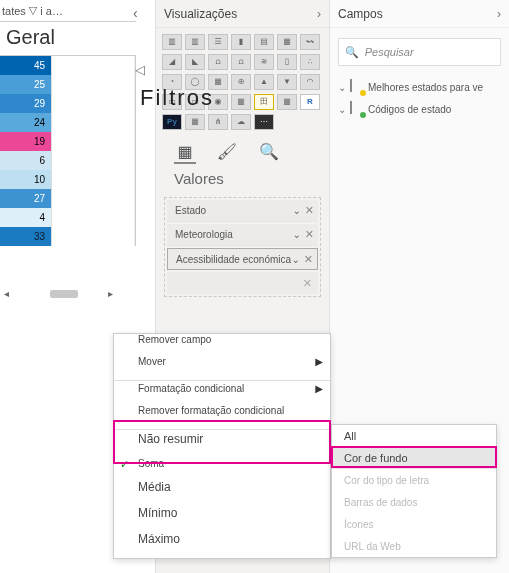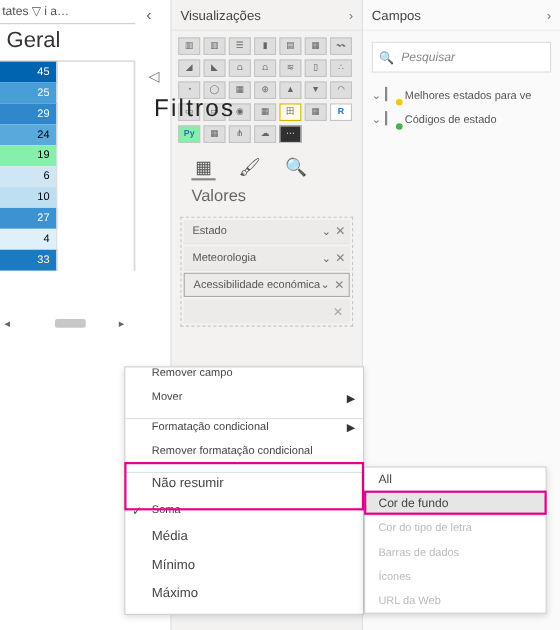--- a/index.html
+++ b/index.html
@@ -1,49 +1,49 @@
 <!DOCTYPE html>
 <html><head>
 <meta charset="utf-8">
 <style>
   * { box-sizing: border-box; margin: 0; padding: 0; font-family: "Segoe UI", Arial, sans-serif; }
   body { width: 509px; height: 573px; background: #fff; position: relative; overflow: hidden; font-size: 11px; color: #333; }
 
   
-  .leftcol { position: absolute; left: 0; top: 0; width: 123px; }
+  .leftcol { position: absolute; left: 0; top: 0; width: 136px; }
   .lefthead { height: 22px; display: flex; align-items: center; padding-left: 2px; border-bottom: 1px solid #ccc; color: #555; font-size: 11px; }
   .lefthead .icn { margin-left: 3px; color: #555; }
   .geral { font-size: 20px; color: #333; padding: 4px 6px 6px; border-bottom: 1px solid #ccc; }
   .grid { border-right: 1px solid #ccc; }
   .grid-row { height: 19px; display: flex; }
   .cell-a { width: 52px; border-right: 1px solid #ddd; text-align: right; padding-right: 6px; line-height: 19px; font-size: 10px; color: #111; }
   .cell-b { flex: 1; border-right: 1px solid #eee; }
   .c45 { background: #0064b0; color: #fff; }
   .c25 { background: #4a9ed8; color: #fff; }
   .c29 { background: #2f88cc; color: #fff; }
   .c24 { background: #5aa9dd; color: #000; }
-  .c19 { background: #86efac; color: #000; }
+  .c19 { background: #ec4899; color: #000; }
   .c6  { background: #cfe6f5; color: #000; }
   .c10 { background: #bddff1; color: #000; }
   .c27 { background: #3d92d2; color: #fff; }
   .c4  { background: #def0fa; color: #000; }
-  .c33 { background: #1a7bc2; color: #fef9c3; }
+  .c33 { background: #1a7bc2; color: #0f172a; }
   .scroll-thumb { position: absolute; left: 50px; top: 290px; width: 28px; height: 8px; background: #c8c8c8; border-radius: 2px; }
   .scroll-arrow { position: absolute; top: 288px; font-size: 10px; color: #666; }
 
   
   .vizpane { position: absolute; left: 155px; top: 0; width: 175px; height: 573px; background: #f3f2f1; border-left: 1px solid #e1e1e1; border-right: 1px solid #e1e1e1; }
   .vizhead { height: 28px; display: flex; align-items: center; padding: 0 8px; font-size: 12px; color: #444; border-bottom: 1px solid #e5e5e5; justify-content: space-between; }
   .collapse-btn { position: absolute; left: 133px; top: 5px; width: 16px; height: 16px; color: #666; font-size: 14px; }
   .bird { position: absolute; left: 135px; top: 62px; color: #777; font-size: 13px; }
   .viz-icons { padding: 6px 6px 2px 6px; display: grid; grid-template-columns: repeat(7, 20px); gap: 4px 3px; }
   .viz-icons div { width: 20px; height: 16px; background: #dedede; border: 1px solid #c4c4c4; font-size: 8px; text-align: center; line-height: 14px; color: #666; overflow: hidden; }
   .viz-icons .sel { background: #fffbe6; border-color: #d9b300; }
   .viz-icons .rcol { background: #fff; color: #276dc2; font-weight: bold; }
-  .viz-icons .pycol { background: #86efac; color: #3572A5; font-weight: bold; }
+  .viz-icons .pycol { background: #0f172a; color: #3572A5; font-weight: bold; }
   .viz-icons .more { background: #303030; color: #fff; }
 
   .filtros { position: absolute; left: 140px; top: 85px; font-size: 22px; color: #222; letter-spacing: 2px; pointer-events: none; }
 
   .tool-row { display: flex; gap: 20px; padding: 10px 0 4px 18px; }
   .tool-row .t { width: 22px; height: 22px; color: #555; font-size: 16px; text-align: center; }
   .tool-row .under { border-bottom: 2px solid #888; padding-bottom: 2px; }
   .valores { font-size: 15px; color: #666; padding: 2px 0 6px 18px; }
 
   .fieldwell { border: 1px dashed #c8c8c8; margin: 4px 8px; background: #f3f2f1; }

